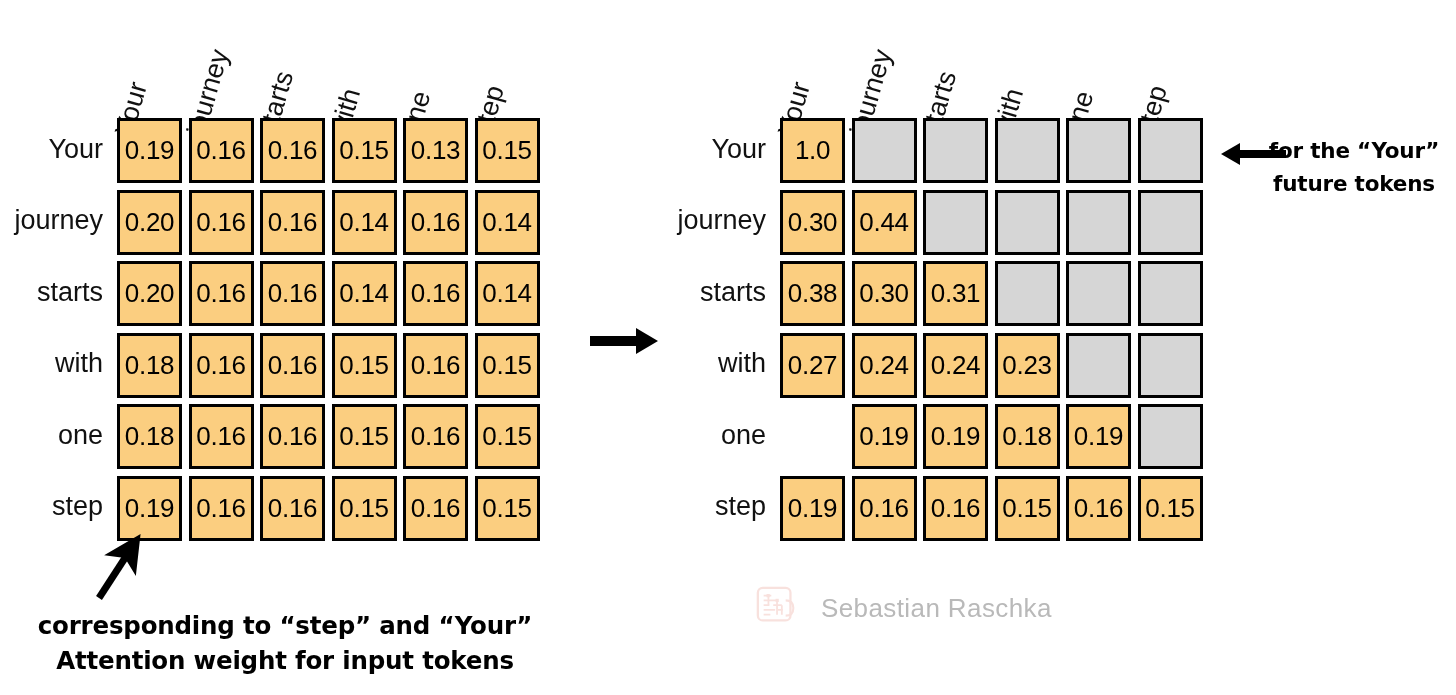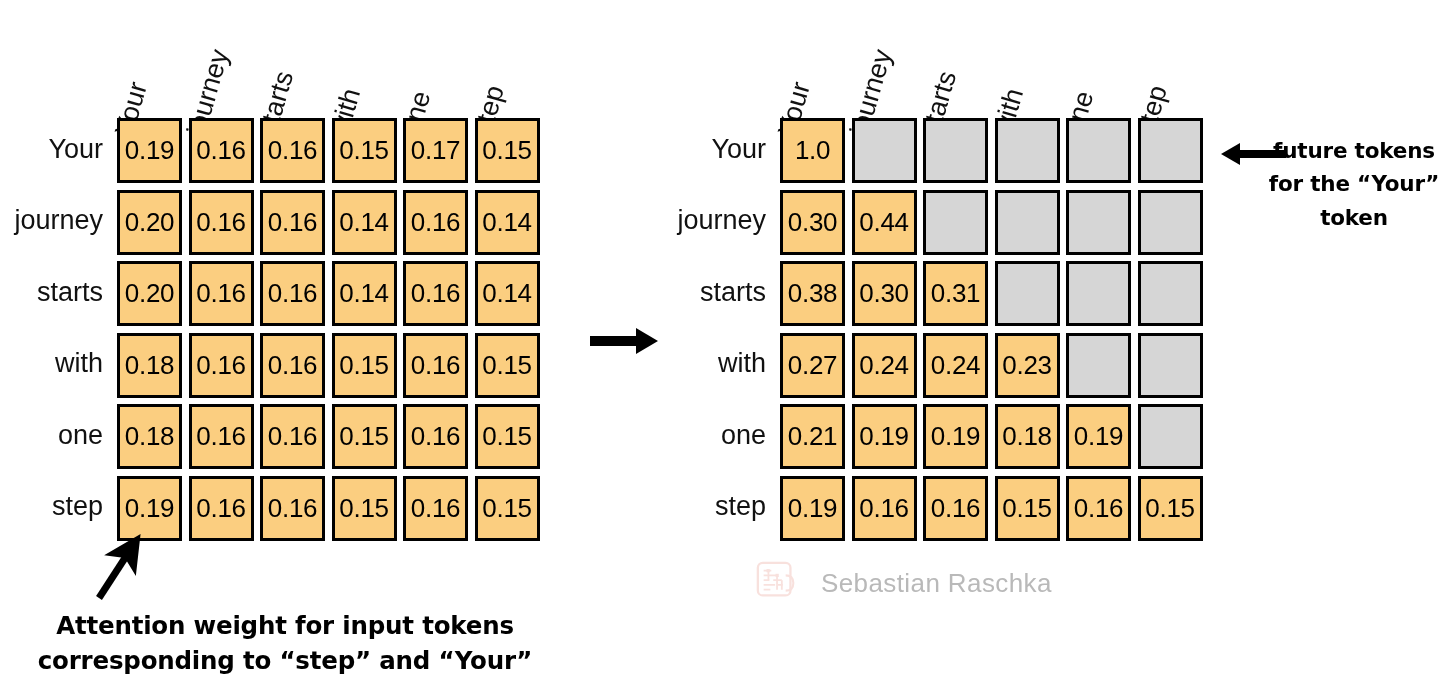--- a/index.html
+++ b/index.html
@@ -146,21 +146,21 @@
       <div class="row-label" style="top: 135.5px; left: -127px; width: 230px;">Your</div>
       <div class="row-label" style="top: 207px; left: -127px; width: 230px;">journey</div>
       <div class="row-label" style="top: 278.5px; left: -127px; width: 230px;">starts</div>
       <div class="row-label" style="top: 350px; left: -127px; width: 230px;">with</div>
       <div class="row-label" style="top: 421.5px; left: -127px; width: 230px;">one</div>
       <div class="row-label" style="top: 493px; left: -127px; width: 230px;">step</div>
       <div class="cell" style="left: 117px; top: 118px; width: 65px; height: 65px;">0.19</div>
       <div class="cell" style="left: 188.5px; top: 118px; width: 65px; height: 65px;">0.16</div>
       <div class="cell" style="left: 260px; top: 118px; width: 65px; height: 65px;">0.16</div>
       <div class="cell" style="left: 331.5px; top: 118px; width: 65px; height: 65px;">0.15</div>
-      <div class="cell" style="left: 403px; top: 118px; width: 65px; height: 65px;">0.17</div>
+      <div class="cell" style="left: 403px; top: 118px; width: 65px; height: 65px;">0.13</div>
       <div class="cell" style="left: 474.5px; top: 118px; width: 65px; height: 65px;">0.15</div>
       <div class="cell" style="left: 117px; top: 189.5px; width: 65px; height: 65px;">0.20</div>
       <div class="cell" style="left: 188.5px; top: 189.5px; width: 65px; height: 65px;">0.16</div>
       <div class="cell" style="left: 260px; top: 189.5px; width: 65px; height: 65px;">0.16</div>
       <div class="cell" style="left: 331.5px; top: 189.5px; width: 65px; height: 65px;">0.14</div>
       <div class="cell" style="left: 403px; top: 189.5px; width: 65px; height: 65px;">0.16</div>
       <div class="cell" style="left: 474.5px; top: 189.5px; width: 65px; height: 65px;">0.14</div>
       <div class="cell" style="left: 117px; top: 261px; width: 65px; height: 65px;">0.20</div>
       <div class="cell" style="left: 188.5px; top: 261px; width: 65px; height: 65px;">0.16</div>
       <div class="cell" style="left: 260px; top: 261px; width: 65px; height: 65px;">0.16</div>
@@ -222,60 +222,58 @@
       <div class="cell" style="left: 923px; top: 261px; width: 65px; height: 65px;">0.31</div>
       <div class="cell masked" style="left: 994.5px; top: 261px; width: 65px; height: 65px;"></div>
       <div class="cell masked" style="left: 1066px; top: 261px; width: 65px; height: 65px;"></div>
       <div class="cell masked" style="left: 1137.5px; top: 261px; width: 65px; height: 65px;"></div>
       <div class="cell" style="left: 780px; top: 332.5px; width: 65px; height: 65px;">0.27</div>
       <div class="cell" style="left: 851.5px; top: 332.5px; width: 65px; height: 65px;">0.24</div>
       <div class="cell" style="left: 923px; top: 332.5px; width: 65px; height: 65px;">0.24</div>
       <div class="cell" style="left: 994.5px; top: 332.5px; width: 65px; height: 65px;">0.23</div>
       <div class="cell masked" style="left: 1066px; top: 332.5px; width: 65px; height: 65px;"></div>
       <div class="cell masked" style="left: 1137.5px; top: 332.5px; width: 65px; height: 65px;"></div>
-      <div class="cell" style="left: 780px; top: 404px; width: 65px; height: 65px;">0.21</div>
       <div class="cell" style="left: 851.5px; top: 404px; width: 65px; height: 65px;">0.19</div>
       <div class="cell" style="left: 923px; top: 404px; width: 65px; height: 65px;">0.19</div>
       <div class="cell" style="left: 994.5px; top: 404px; width: 65px; height: 65px;">0.18</div>
       <div class="cell" style="left: 1066px; top: 404px; width: 65px; height: 65px;">0.19</div>
       <div class="cell masked" style="left: 1137.5px; top: 404px; width: 65px; height: 65px;"></div>
       <div class="cell" style="left: 780px; top: 475.5px; width: 65px; height: 65px;">0.19</div>
       <div class="cell" style="left: 851.5px; top: 475.5px; width: 65px; height: 65px;">0.16</div>
       <div class="cell" style="left: 923px; top: 475.5px; width: 65px; height: 65px;">0.16</div>
       <div class="cell" style="left: 994.5px; top: 475.5px; width: 65px; height: 65px;">0.15</div>
       <div class="cell" style="left: 1066px; top: 475.5px; width: 65px; height: 65px;">0.16</div>
       <div class="cell" style="left: 1137.5px; top: 475.5px; width: 65px; height: 65px;">0.15</div>
     </div>
 
   <div>
     <div class="arrow-shaft" style="left:1240px; top:150px; width:46px; height:8px;"></div>
     <div class="arrow-head left" style="left:1221px; top:143px;"></div>
   </div>
 
   <div class="side-note" style="left:1256px; top:134px; width:196px;">
+    <div>for the “Your”</div>
     <div>future tokens</div>
-    <div>for the “Your”</div>
-    <div>token</div>
   </div>
 
   <svg class="diag-arrow" style="left:80px; top:520px;" width="90" height="90" viewBox="0 0 90 90">
     <defs>
       <marker id="diagHead" markerWidth="6" markerHeight="6" refX="4.2" refY="3" orient="auto" markerUnits="strokeWidth">
         <path d="M0,0.3 L5.4,3 L0,5.7 L1.3,3 Z" fill="#000000"></path>
       </marker>
     </defs>
     <line x1="19" y1="78" x2="56" y2="21" stroke="#000000" stroke-width="7" marker-end="url(#diagHead)"></line>
   </svg>
 
   <div class="caption" style="left:20px; top:609px; width:530px;">
+    <div>corresponding to “step” and “Your”</div>
     <div>Attention weight for input tokens</div>
-    <div>corresponding to “step” and “Your”</div>
-  </div>
-
-  <div class="watermark" style="left:755px; top:560px;gap:20px;">
+  </div>
+
+  <div class="watermark" style="left:755px; top:585px;gap:20px;">
     <svg class="watermark-logo" viewBox="0 0 48 48">
       <rect x="3" y="3" width="34" height="34" rx="5" fill="none" stroke="#f0b8b0" stroke-width="2.4"></rect>
       <path d="M9 11h8M9 16h14M9 21h6M19 21h9M9 26h12M24 26h5M9 31h7" stroke="#f0b8b0" stroke-width="1.9" fill="none"></path>
       <path d="M14 11v10M23 16v15M28 21v10" stroke="#f0b8b0" stroke-width="1.9" fill="none"></path>
       <rect x="12" y="9.4" width="3.4" height="3.4" fill="#f0b8b0"></rect>
       <rect x="21.4" y="14.4" width="3.4" height="3.4" fill="#f0b8b0"></rect>
       <path d="M32 16c5 0 8 3 8 8s-3 8-8 8" fill="none" stroke="#f0b8b0" stroke-width="2.2"></path>
     </svg>
     <span class="watermark-text">Sebastian Raschka</span>
   </div>

